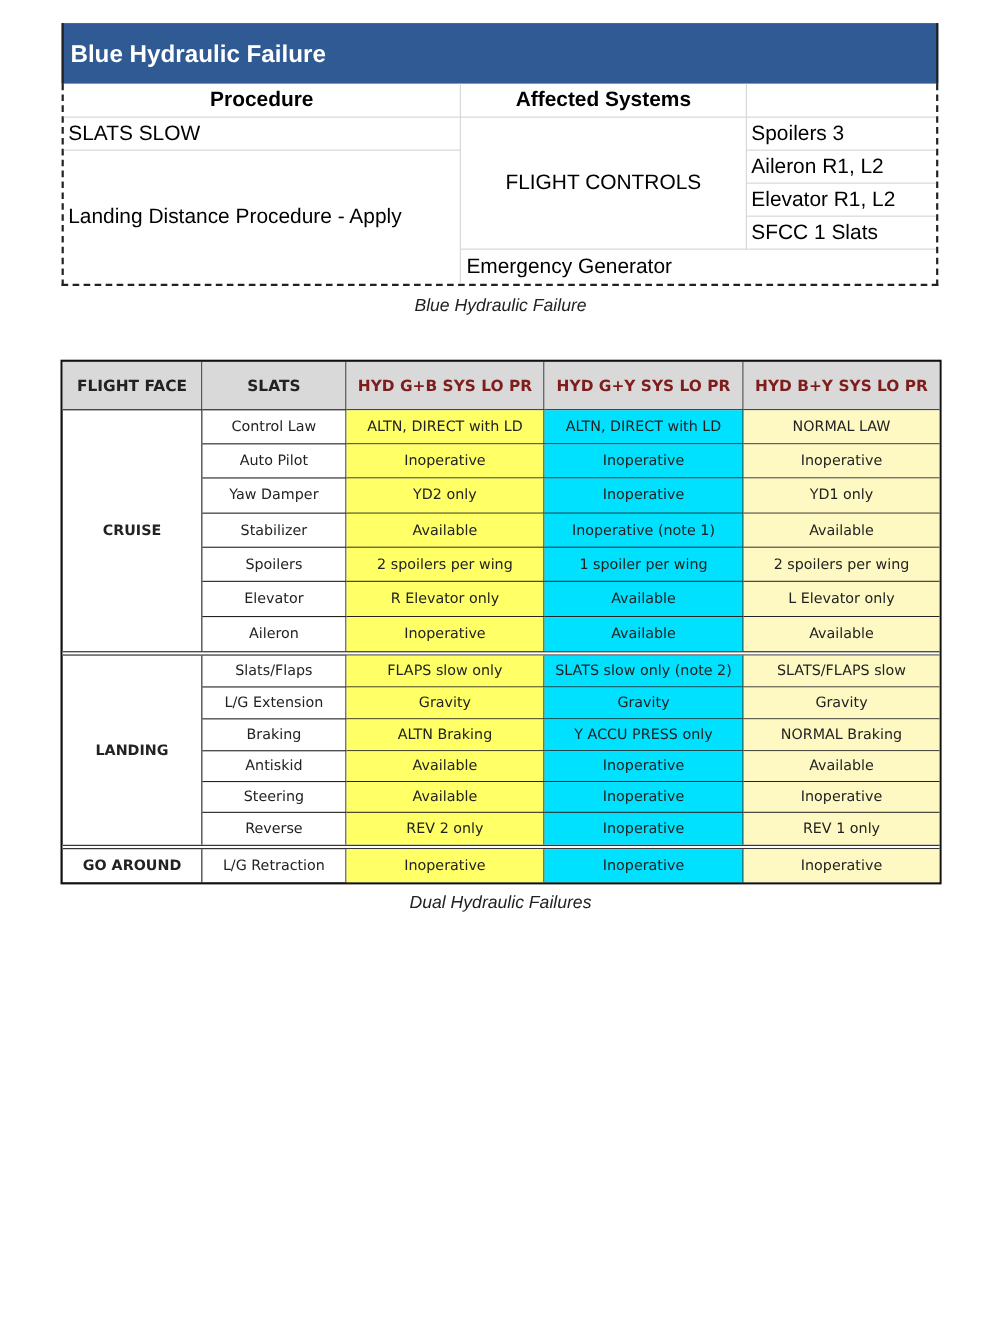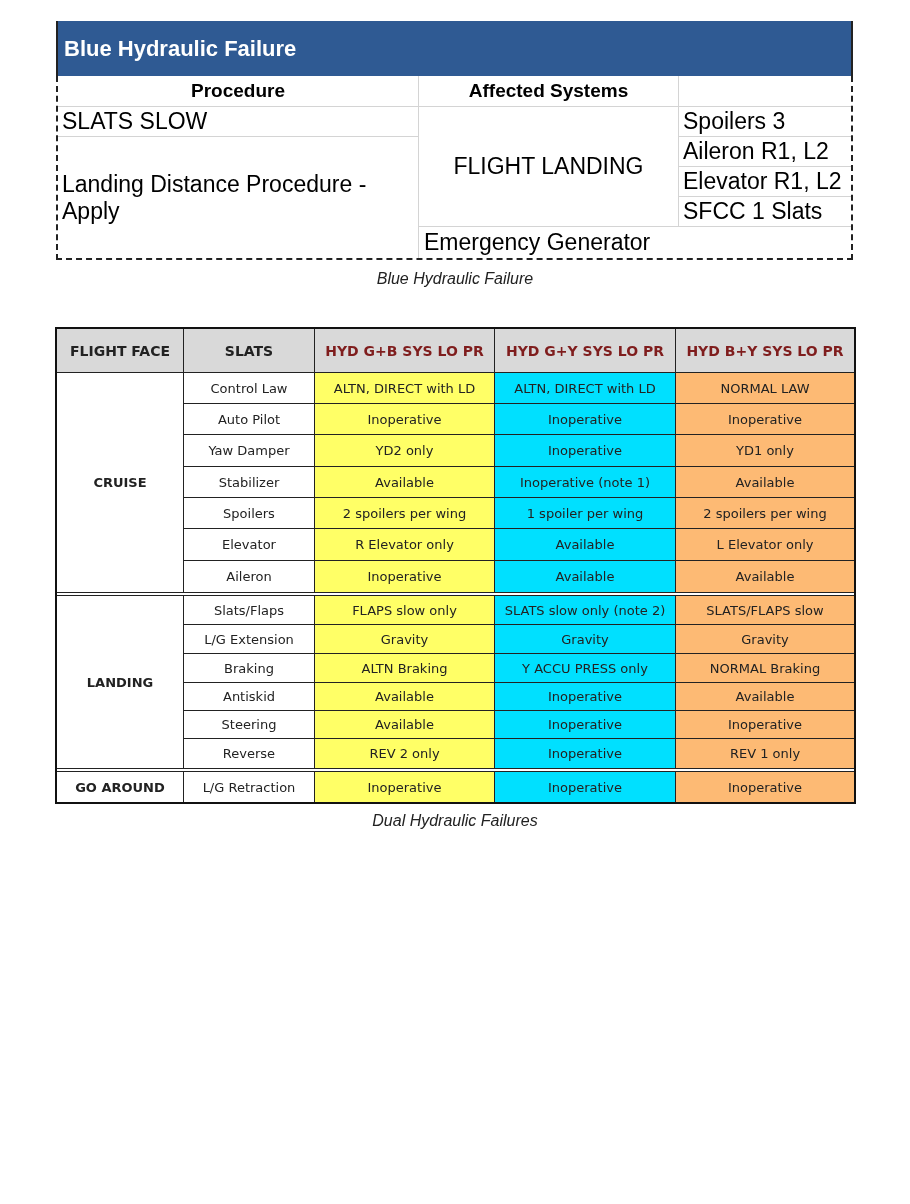--- a/index.html
+++ b/index.html
@@ -2,52 +2,52 @@
 <html><head>
 <meta charset="utf-8">
 <style>
   html, body { margin:0; padding:0; background:#ffffff; }
   body { width:910px; height:1204px; position:relative; font-family:"Liberation Sans", sans-serif; color:#000; overflow:hidden; }
 
   
   .t1 { position:absolute; left:56px; top:21px; width:797px; height:239px; }
   .t1-title { position:absolute; left:0; top:0; width:797px; height:55px; background:#2f5a93; border-left:2px solid #222; border-right:2px solid #222; box-sizing:border-box; color:#fff; font-weight:bold; font-size:22px; line-height:55px; padding-left:6px; }
   .t1-grid { position:absolute; left:0; top:55px; width:797px; height:184px; border:2px dashed #222; border-top:none; box-sizing:border-box; }
-  .c { position:absolute; box-sizing:border-box; font-size:23px; display:flex; align-items:center; }
+  .c { position:absolute; box-sizing:border-box; font-size:19px; display:flex; align-items:center; }
   .gl { border-color:#d4d4d4; border-style:solid; border-width:0; }
   .hdr { font-weight:bold; justify-content:center; font-size:19px; }
 
   .caption { position:absolute; width:910px; left:0; text-align:center; font-style:italic; font-size:16px; color:#222; }
 
   
   .t2 { position:absolute; left:55px; top:327px; width:801px; height:477px; border:2px solid #111; box-sizing:border-box; background:#fff; font-family:"DejaVu Sans", sans-serif;padding-left:32px; }
   .t2 .cell { position:absolute; box-sizing:border-box; display:flex; align-items:center; justify-content:center; font-size:13px; color:#222; border-right:1.5px solid #222; border-bottom:1.5px solid #222; white-space:nowrap; }
   .t2 .head { background:#d9d9d9; font-weight:bold; font-size:14px; }
   .t2 .red { color:#7f1d1d; }
   .t2 .phase { font-weight:bold; font-size:13px; }
   .y { background:#ffff66; }
   .b { background:#00e0ff; }
-  .g { background:#fdba74;text-align:center; }
+  .g { background:#fef9c3;text-align:center; }
   .sep { position:absolute; left:0; width:797px; height:4px; background:#fff; border-top:1.5px solid #222; border-bottom:1.5px solid #222; box-sizing:border-box; }
 </style>
 </head>
 <body>
 
 <div class="t1">
   <div class="t1-title">Blue Hydraulic Failure</div>
   <div class="t1-grid">
 
     <div class="c hdr gl" style="left:0;top:0;width:361px;height:31px;border-right-width:1px;border-bottom-width:1px;">Procedure</div>
     <div class="c hdr gl" style="left:361px;top:0;width:260px;height:31px;border-right-width:1px;border-bottom-width:1px;">Affected Systems</div>
     <div class="c gl" style="left:621px;top:0;width:172px;height:31px;border-bottom-width:1px;"></div>
 
     <div class="c gl" style="left:0;top:31px;width:361px;height:30px;padding-left:4px;border-right-width:1px;border-bottom-width:1px;">SLATS SLOW</div>
     <div class="c gl" style="left:0;top:61px;width:361px;height:121px;padding-left:4px;border-right-width:1px;">Landing Distance Procedure - Apply</div>
 
-    <div class="c gl" style="left:361px;top:31px;width:260px;height:120px;justify-content:center;border-right-width:1px;border-bottom-width:1px;">FLIGHT LANDING</div>
+    <div class="c gl" style="left:361px;top:31px;width:260px;height:120px;justify-content:center;border-right-width:1px;border-bottom-width:1px;">FLIGHT CONTROLS</div>
     <div class="c gl" style="left:621px;top:31px;width:172px;height:30px;padding-left:4px;border-bottom-width:1px;">Spoilers 3</div>
     <div class="c gl" style="left:621px;top:61px;width:172px;height:30px;padding-left:4px;border-bottom-width:1px;">Aileron R1, L2</div>
     <div class="c gl" style="left:621px;top:91px;width:172px;height:30px;padding-left:4px;border-bottom-width:1px;">Elevator R1, L2</div>
     <div class="c gl" style="left:621px;top:121px;width:172px;height:30px;padding-left:4px;border-bottom-width:1px;">SFCC 1 Slats</div>
 
     <div class="c" style="left:361px;top:151px;width:432px;height:31px;padding-left:5px;">Emergency Generator</div>
   </div>
 </div>
 <div class="caption" style="top:270px;">Blue Hydraulic Failure</div>
 

